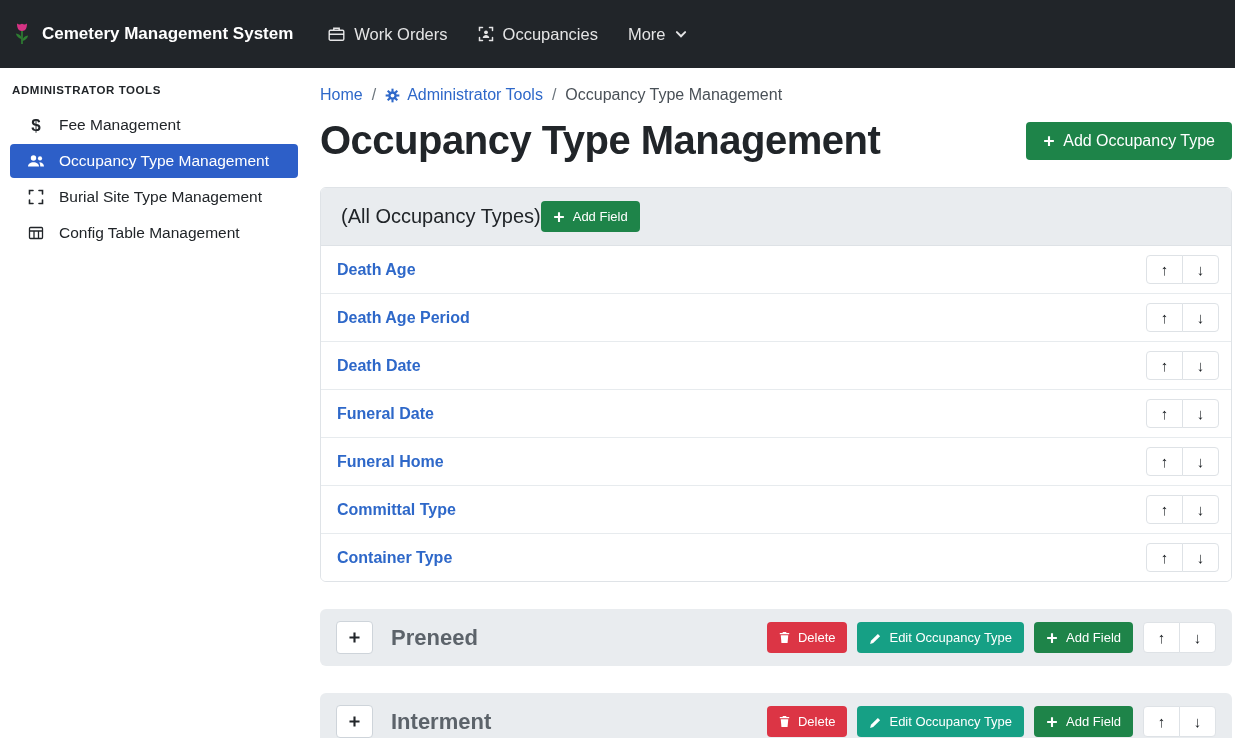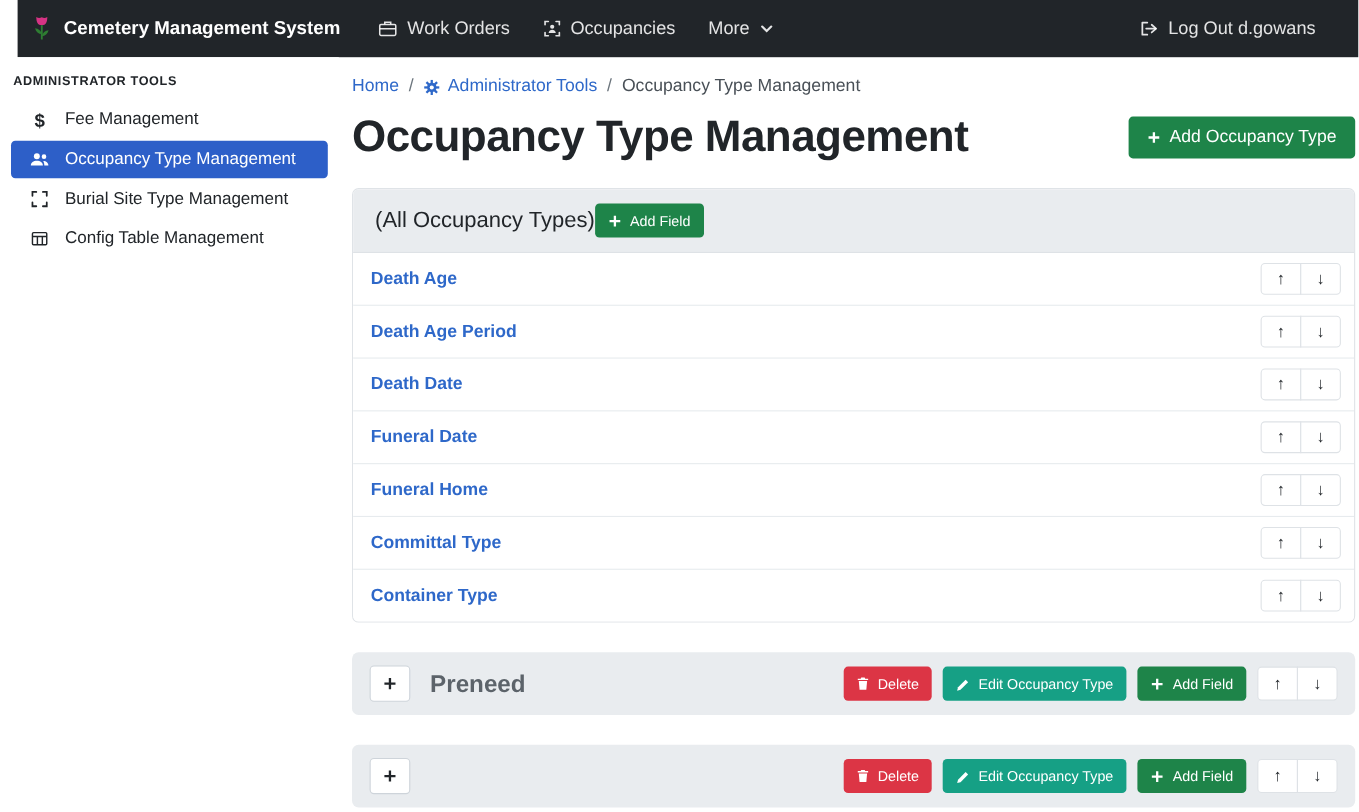--- a/index.html
+++ b/index.html
@@ -16,22 +16,22 @@
     --green:#1e8449;
     --red:#dc3545;
     --teal:#16a085;
     --gray-hd:#e9ecef;
     --border:#dee2e6;
   }
   .ic { display:inline-flex; align-items:center; justify-content:center; line-height:1; }
 
   
   .navbar{
-    height:52px; background:var(--navbar-bg); color:#fff;
-    display:flex; align-items:center; padding:0 24px 0 12px;margin-left:16px;
+    height:68px; background:var(--navbar-bg); color:#fff;
+    display:flex; align-items:center; padding:0 24px 0 12px;
   }
   .brand{ display:flex; align-items:center; gap:10px; font-weight:700; font-size:17px; color:#fff; margin-right:20px; cursor:pointer; white-space:nowrap;}
   .nav-links{ display:flex; align-items:center; flex:1; }
   .nav-link{
     display:flex; align-items:center; gap:9px; color:rgba(255,255,255,.88);
     font-size:16.5px; padding:8px 15px; text-decoration:none; cursor:pointer; white-space:nowrap;
   }
   .nav-right{ margin-left:auto; }
 
   
@@ -147,32 +147,20 @@
           </span>
         <span>Occupancies</span>
       </a>
       <a class="nav-link">
         <span>More</span>
         <span class="ic">
             <svg width="12" height="12" viewBox="0 0 16 16" fill="none" stroke="currentColor" stroke-width="2.6" stroke-linecap="round">
               <path d="M2.5 5.5L8 11l5.5-5.5"></path>
             </svg>
           </span>
-      </a>
-    </div>
-    <div class="nav-right">
-      <a class="nav-link">
-        <span class="ic">
-            <svg width="17" height="16" viewBox="0 0 17 16" fill="none" stroke="currentColor" stroke-width="1.6" stroke-linecap="round" stroke-linejoin="round">
-              <path d="M7 2.5H2.5v11H7"></path>
-              <path d="M11 4.5L15 8l-4 3.5"></path>
-              <path d="M14.5 8H6"></path>
-            </svg>
-          </span>
-        <span>Log Out d.gowans</span>
       </a>
     </div>
   </nav>
 
   <div class="layout">
 
     <aside class="sidebar">
       <div class="sidebar-header">ADMINISTRATOR TOOLS</div>
       <div id="sidebar-items">
   <div class="side-item">
@@ -435,20 +423,21 @@
   </div>
 
   <div class="section-bar">
     <button class="expand-btn">
       <span class="ic">
                 <svg width="13" height="13" viewBox="0 0 16 16" fill="currentColor">
                   <path d="M6.7 1.8h2.6v4.9h4.9v2.6H9.3v4.9H6.7V9.3H1.8V6.7h4.9z"></path>
                 </svg>
               </span>
     </button>
+    <span class="section-title">Interment</span>
     <div class="section-actions">
       <button class="btn btn-red btn-sm">
         <span class="ic">
                   <svg width="11" height="13" viewBox="0 0 14 16" fill="currentColor">
                     <path d="M5 1h4l.6 1.2H13v1.6H1V2.2h3.4z"></path>
                     <path d="M2.2 5h9.6l-.9 10H3.1z"></path>
                   </svg>
                 </span>
         <span>Delete</span>
       </button>

